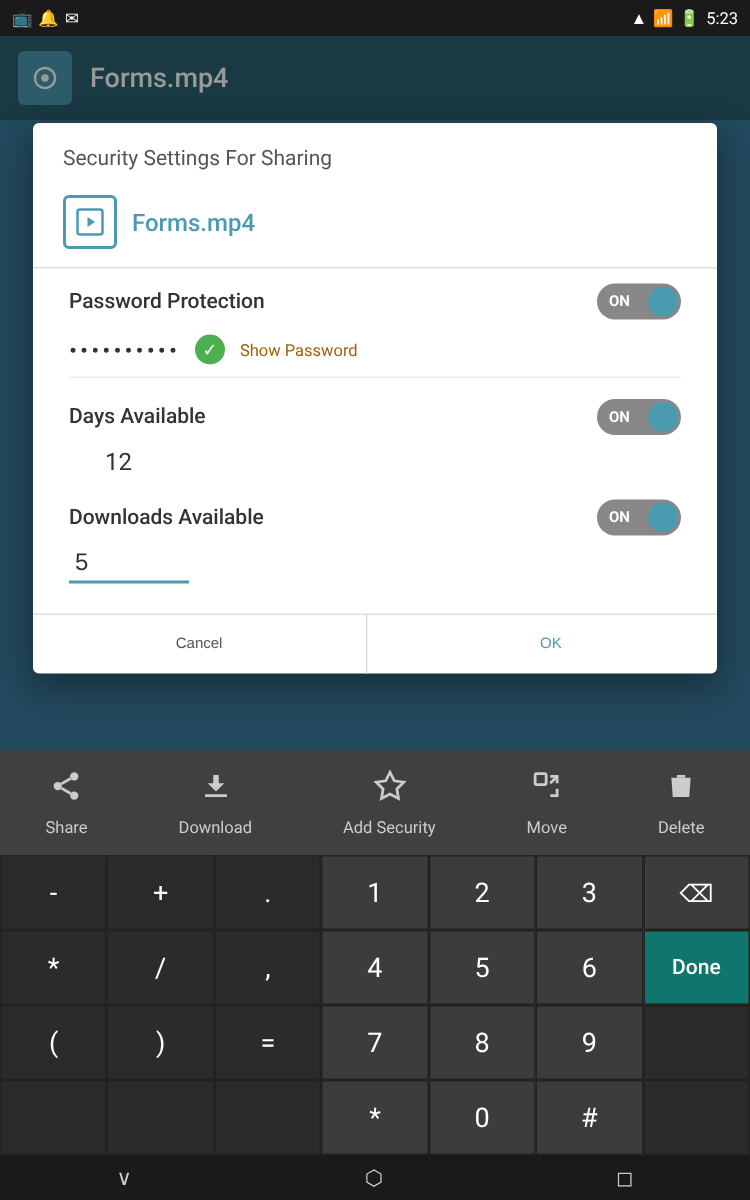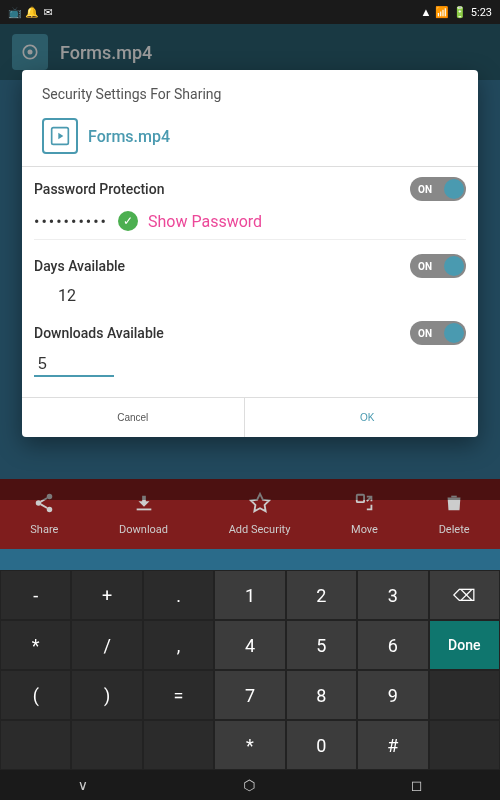--- a/index.html
+++ b/index.html
@@ -56,21 +56,21 @@
       position: absolute;
       top: 24px; left: 0; right: 0;
       height: 476px;
       background: rgba(0,0,0,0.4);
       z-index: 10;
     }
 
     
     .dialog {
       position: absolute;
-      top: 70px;
+      top: 82px;
       left: 22px;
       right: 22px;
       background: white;
       border-radius: 4px;
       z-index: 20;
       elevation: 8;
       box-shadow: 0 8px 24px rgba(0,0,0,0.4);
     }
     .dialog-title {
       padding: 16px 20px 8px;
@@ -89,21 +89,21 @@
       width: 36px; height: 36px;
       border: 2px solid #4a9ab0;
       border-radius: 4px;
       display: flex; align-items: center; justify-content: center;
       color: #4a9ab0;
       font-size: 18px;
     }
     .file-name { color: #4a9ab0; font-size: 16px; font-weight: 500; }
 
     .dialog-section {
-      padding: 10px 12px 4px;
+      padding: 10px 24px 4px;
     }
     .section-row {
       display: flex;
       align-items: center;
       justify-content: space-between;
       margin-bottom: 6px;
     }
     .section-label {
       font-size: 14px;
       color: #333;
@@ -140,21 +140,21 @@
     }
     .password-dots { font-size: 16px; color: #333; letter-spacing: 2px; }
     .check-icon {
       width: 20px; height: 20px;
       background: #4CAF50;
       border-radius: 50%;
       display: flex; align-items: center; justify-content: center;
       color: white;
       font-size: 12px;
     }
-    .show-password { font-size: 16px; color: #ec4899; }
+    .show-password { font-size: 11px; color: #a16207; }
 
     .input-field {
       border: none;
       border-bottom: 2px solid #4a9ab0;
       outline: none;
       font-size: 16px;
       color: #333;
       padding: 2px 4px;
       width: 80px;
       background: transparent;
@@ -175,24 +175,24 @@
       background: none;
       border: none;
       color: #555;
     }
     .dialog-btn.ok { color: #4a9ab0; margin-left: 12px; }
     .dialog-btn-divider { width: 1px; background: #ddd; }
 
     
     .action-bar {
       position: absolute;
-      top: 479px;
+      top: 500px;
       left: 0; right: 0;
       height: 70px;
-      background: #7f1d1d;
+      background: #404040;
       display: flex;
       align-items: center;
       justify-content: space-around;
       z-index: 5;
     }
     .action-item {
       display: flex;
       flex-direction: column;
       align-items: center;
       gap: 4px;

